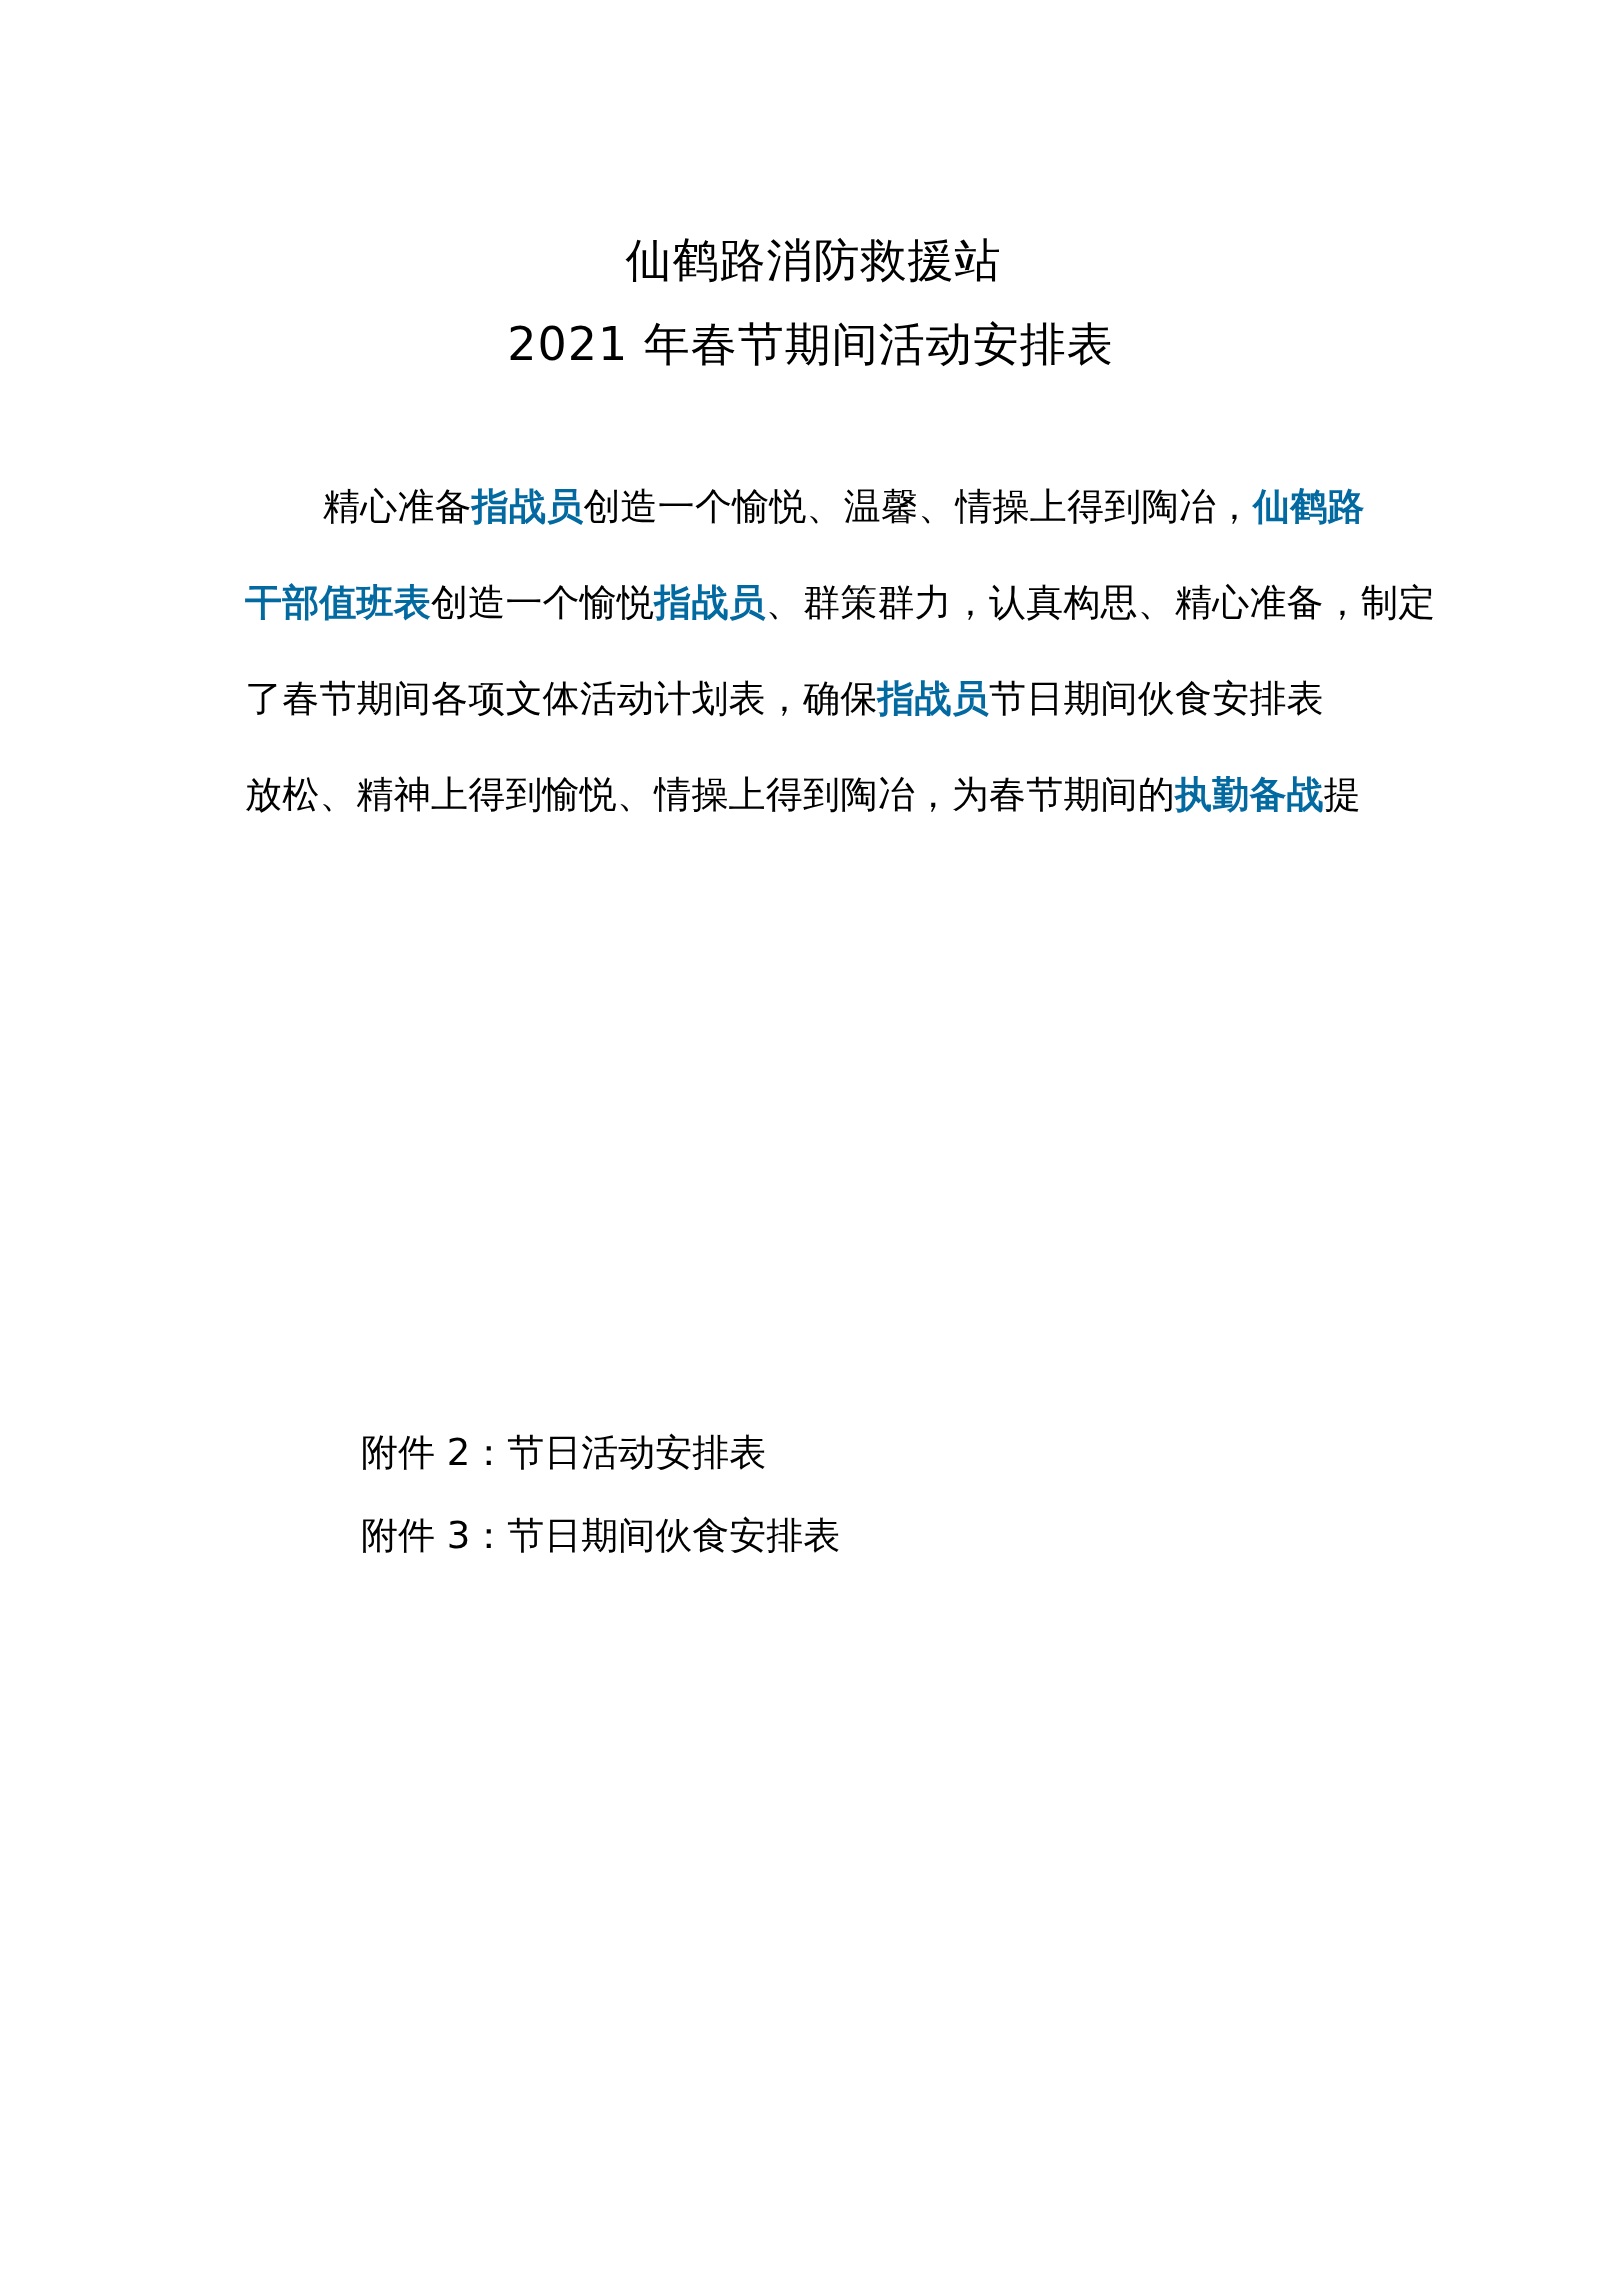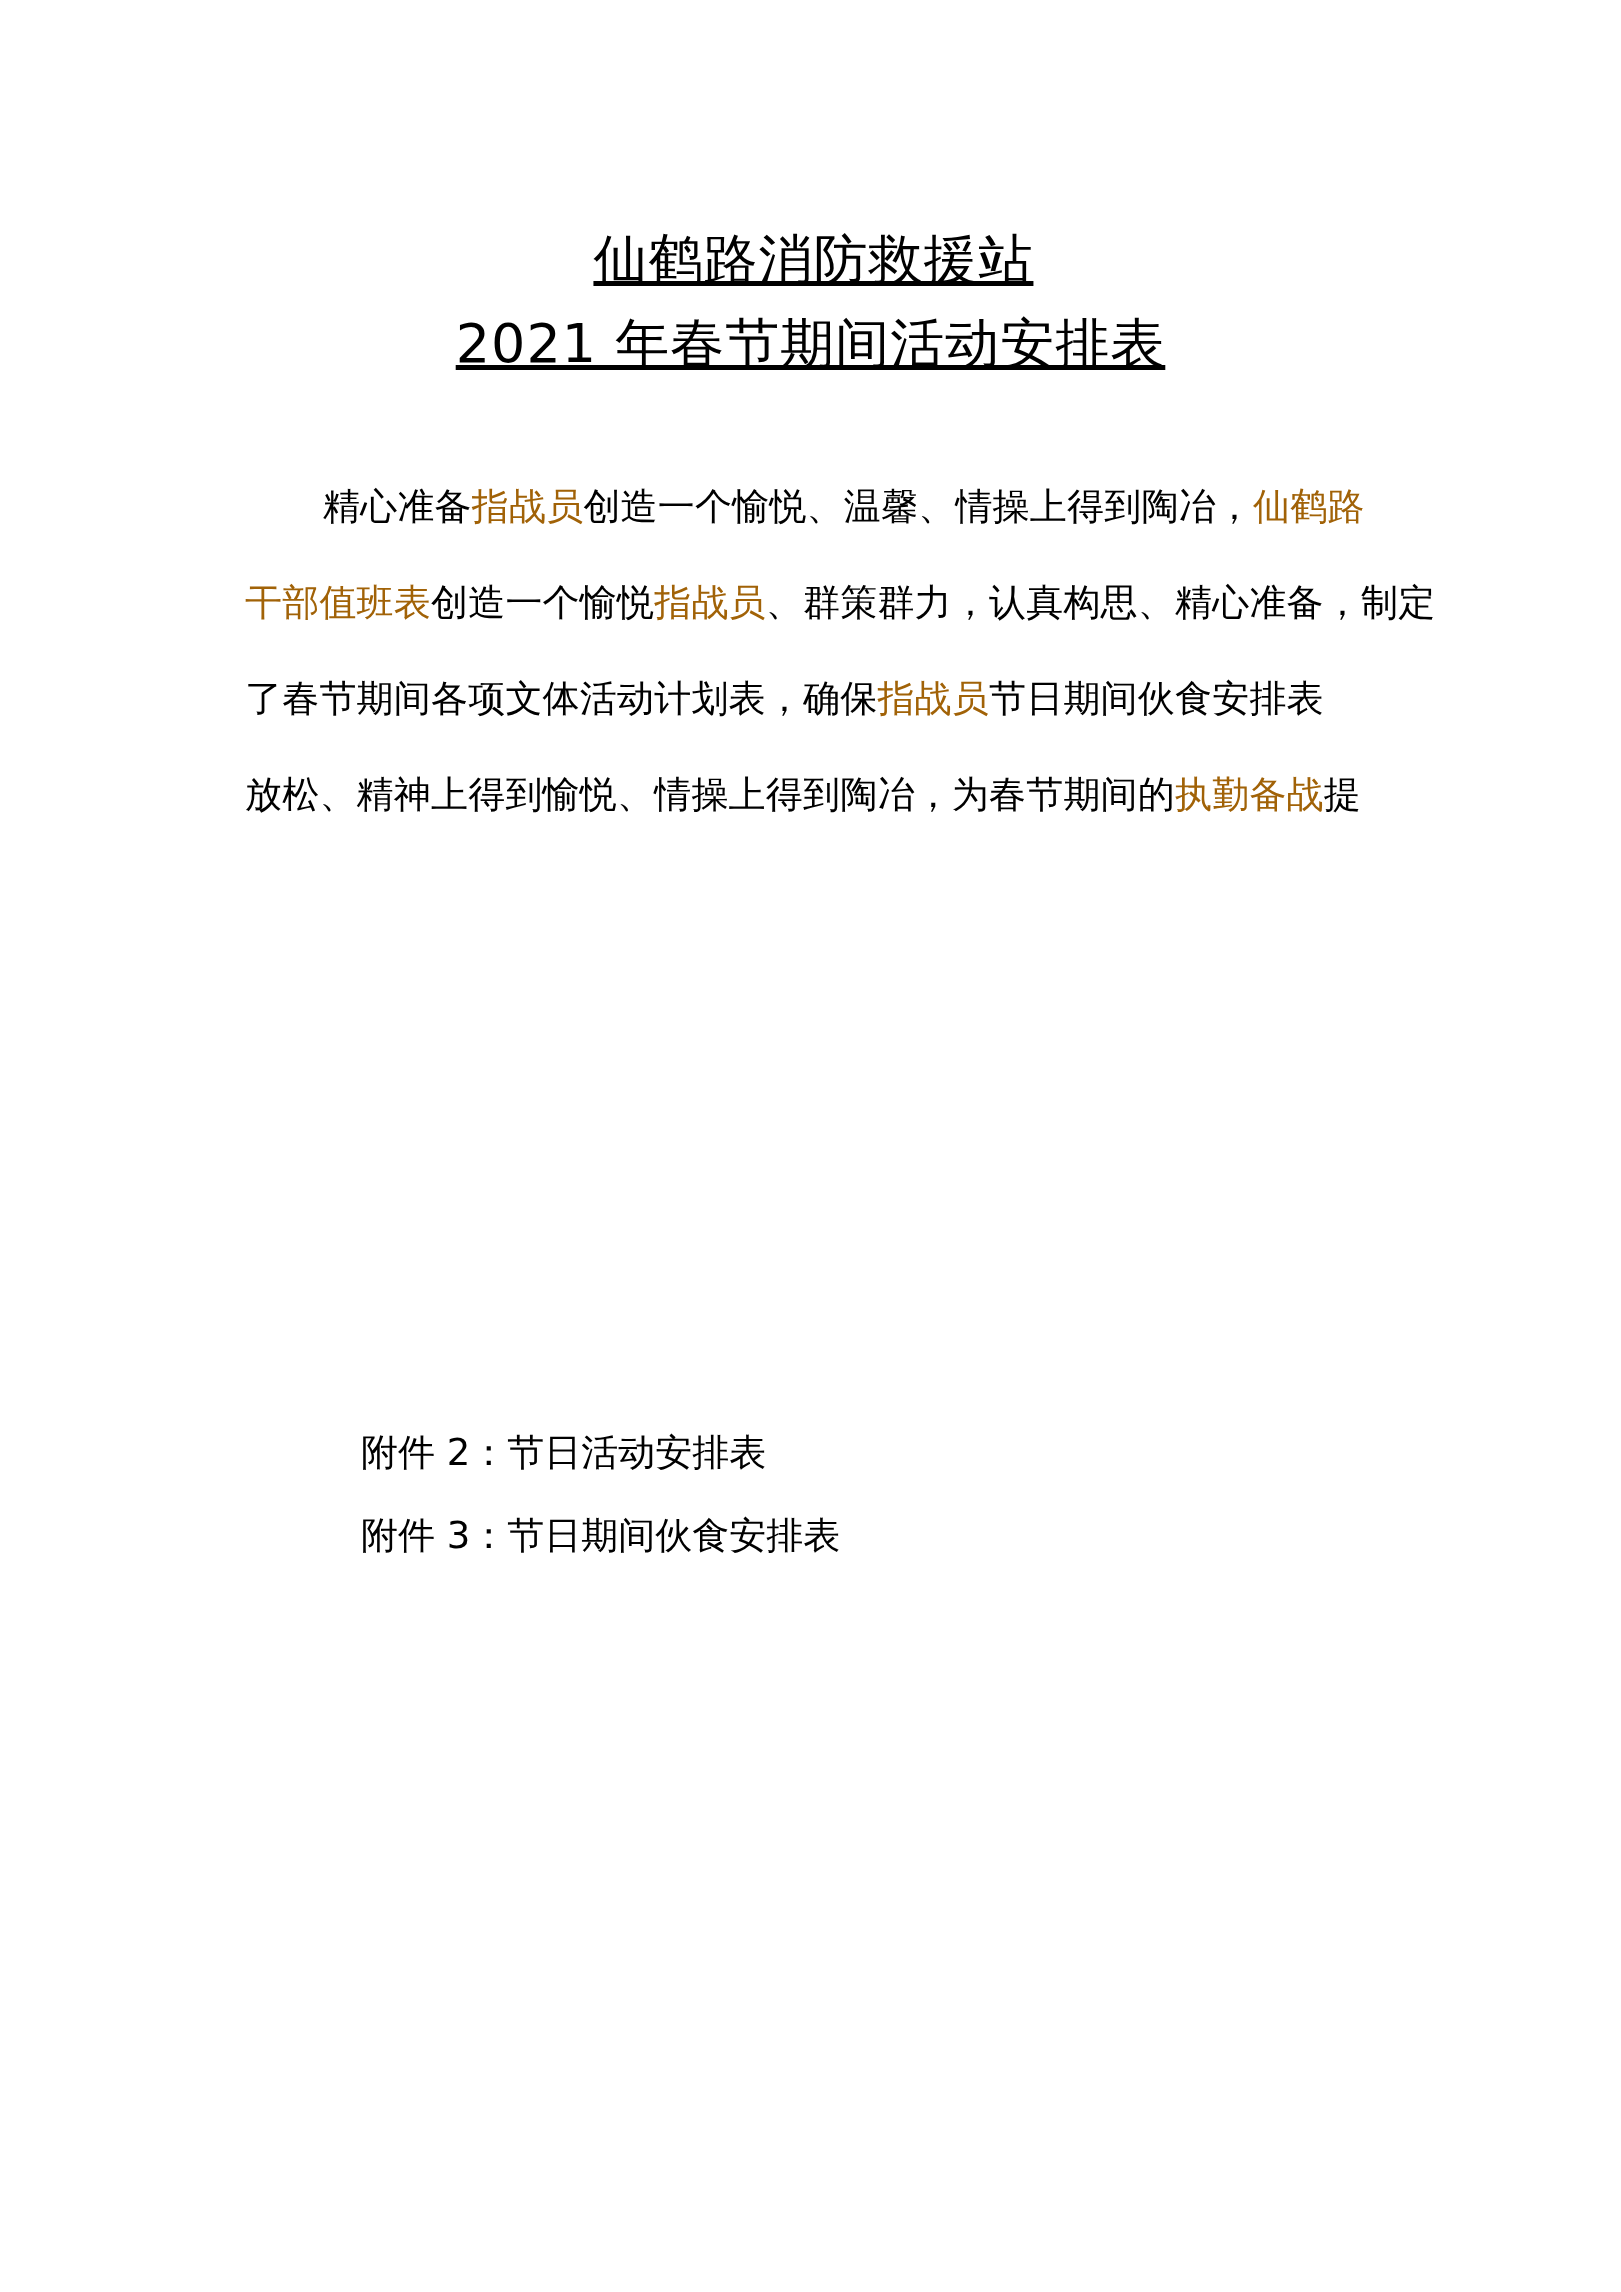--- a/index.html
+++ b/index.html
@@ -23,26 +23,25 @@
       background: #ffffff;
     }
     .title-block {
       position: absolute;
       left: 0;
       top: 218px;
       width: 1621px;
       text-align: center;
     }
     .title-line {
-      font-size: 54px;
+      font-size: 46px;
       line-height: 84px;
       height: 84px;
       white-space: nowrap;
       letter-spacing: 1px;
-      text-decoration: underline;
     }
     .title-line.first {
       margin-left: 5.9px;
     }
     .body-block {
       position: absolute;
       left: 245px;
       top: 443px;
       width: 1147px;
     }
@@ -53,22 +52,22 @@
       white-space: nowrap;
       letter-spacing: 0.2px;
       margin-top: -31px;
     }
     .body-line:first-child { margin-top: 0; }
     .body-line.indent {
       padding-left: 78px;
     }
     .light {
       font-family: "DejaVu Serif", "Liberation Serif", serif;
-      color: #a16207;
-      font-weight: normal;
+      color: #0369a1;
+      font-weight: bold;
     }
     .attachments {
       position: absolute;
       left: 361px;
       top: 1411px;
     }
     .attachment-item {
       font-size: 37px;
       line-height: 83px;
       height: 83px;

